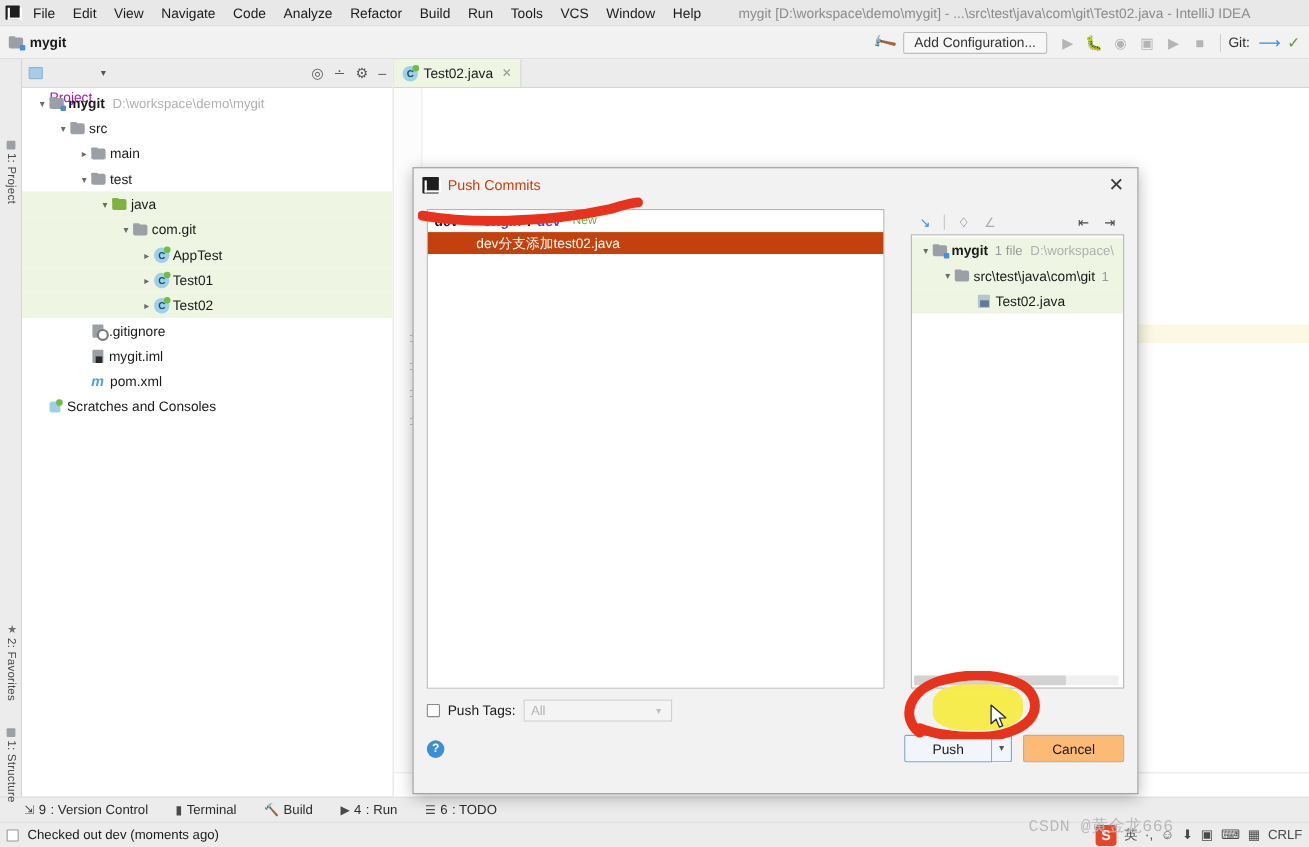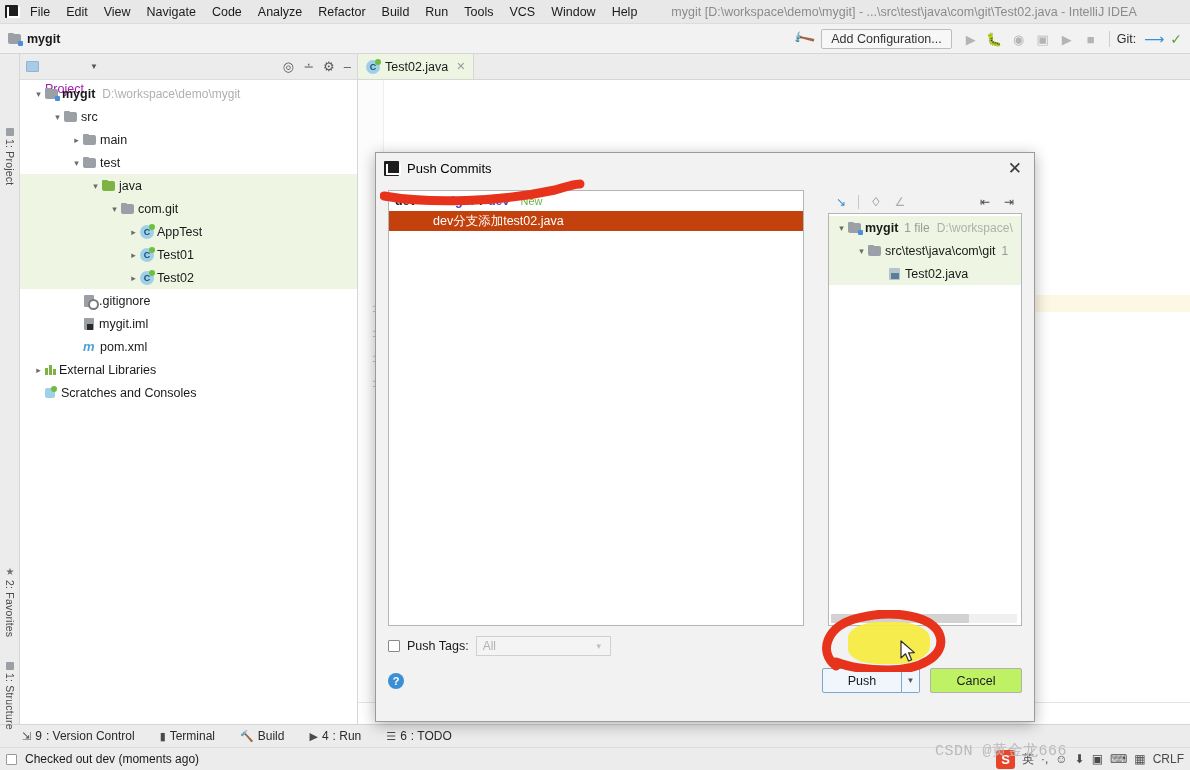--- a/index.html
+++ b/index.html
@@ -168,21 +168,21 @@
   .overlay-dialog {
     position:absolute; left:375px; top:98px; width:660px; height:570px;
     background:#f2f2f2; border:1px solid #9b9b9b;
     box-shadow:0 3px 14px rgba(0,0,0,.30); display:flex; flex-direction:column; z-index:40;
   }
   .dlg-title {
     height:30px; display:flex; align-items:center; padding:0 8px; gap:8px; flex:none;
   }
   .dlg-logo { width:15px;height:15px;background:#1e1e1e;border-radius:1px;position:relative; }
   .dlg-logo:after{content:"";position:absolute;left:2px;top:3px;width:11px;height:9px;border-left:2px solid #fff;border-right:2px solid #fff;border-bottom:2px solid #fff;}
-  .dlg-title-text { font-size:13px; color:#000000; }
+  .dlg-title-text { font-size:13px; color:#c2410c; }
   .dlg-close { margin-left:auto; font-size:17px; color:#3a3a3a; line-height:1; padding:0 4px; }
 
   .dlg-body { flex:1; display:flex; padding:7px 12px 0 12px; gap:24px; min-height:0; }
   .commit-pane {
     width:416px; background:#fff; border:1px solid #b5b5b5; display:flex; flex-direction:column; min-height:0;
   }
   .push-target {
     height:20px; display:flex; align-items:center; gap:5px; padding:0 6px; font-size:12.5px; flex:none;
   }
   .pt-local { font-weight:bold; color:#1a1a1a; }
@@ -230,21 +230,21 @@
     font-size:12px; display:flex; align-items:center; padding:0 6px; position:relative;
   }
   .tags-select .cd { position:absolute; right:7px; color:#bfbfbf; font-size:8px; }
   .btn-row { display:flex; align-items:center; }
   .help-ic {
     width:16px;height:16px;border-radius:50%;background:#3b8fd4;color:#fff;
     display:flex;align-items:center;justify-content:center;font-size:11px;font-weight:bold;
   }
   .btns { margin-left:auto; display:flex; align-items:center; gap:10px; }
   .btn {
-    height:25px; min-width:92px; border:1px solid #b0b0b0; background:#bef264;
+    height:25px; min-width:92px; border:1px solid #b0b0b0; background:#fdba74;
     display:flex; align-items:center; justify-content:center; font-size:12.5px; border-radius:2px;
   }
   .btn.default { border:1px solid #7aa8d0; background:#f0f6fc; min-width:80px; }
   .btn-split { display:flex; align-items:stretch;margin-left:16px; }
   .btn-split .arrow-part {
     width:18px; border:1px solid #7aa8d0; border-left:none; background:#f0f6fc;
     display:flex; align-items:center; justify-content:center; font-size:8px; color:#555; border-radius:0 2px 2px 0;
   }
   .btn-split .default { border-radius:2px 0 0 2px; }
 
@@ -408,30 +408,20 @@
             <span style="display:inline-block;width:50px;flex:none"></span>
             <span class="arr"></span>
             <span class="file-ic iml"></span>
             <span class="tname">mygit.iml</span>
           </div>
           <div class="trow">
             <span style="display:inline-block;width:50px;flex:none"></span>
             <span class="arr"></span>
             <span class="pom">m</span>
             <span class="tname">pom.xml</span>
-          </div>
-          <div class="trow">
-            <span style="display:inline-block;width:12px;flex:none"></span>
-            <span class="arr closed"></span>
-            <span class="lib-ic">
-              <i style="height:7px"></i>
-              <i style="height:10px"></i>
-              <i style="height:6px"></i>
-            </span>
-            <span class="tname">External Libraries</span>
           </div>
           <div class="trow">
             <span style="display:inline-block;width:12px;flex:none"></span>
             <span class="arr"></span>
             <span class="scr-ic"></span>
             <span class="tname">Scratches and Consoles</span>
           </div>
         </div>
     </div>
 

